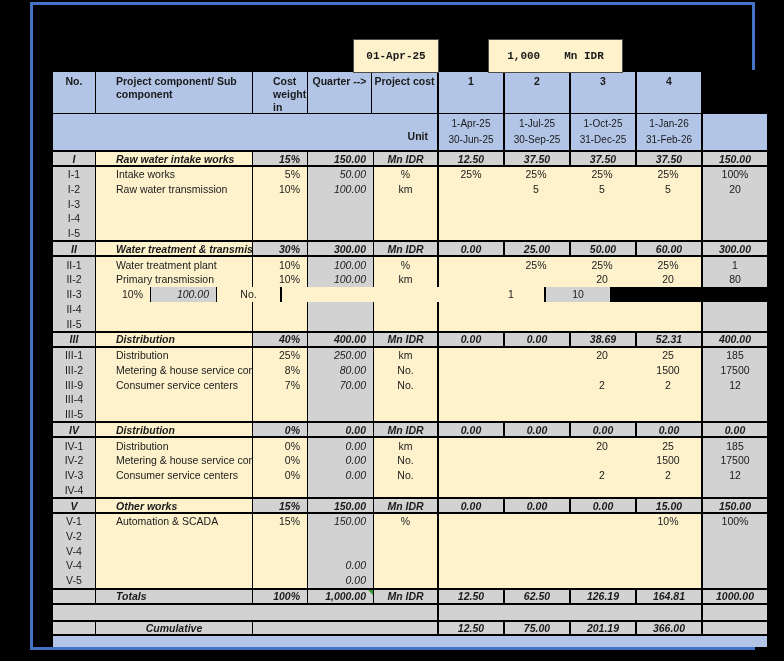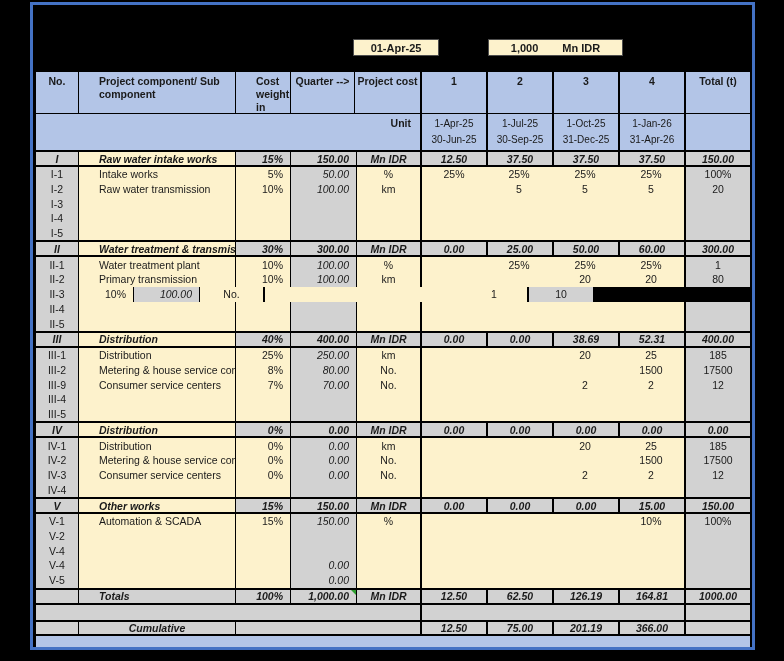--- a/index.html
+++ b/index.html
@@ -12,29 +12,29 @@
     overflow:hidden;
   }
   .frame {
     position:absolute; left:30px; top:2px;
     width:725px; border:3px solid #4472c4;
     background:#000;
   }
   
   .topbar { position:relative; height:65px; background:#000; }
   .box {
-    position:absolute; top:34px; height:17px;
+    position:absolute; top:34px; height:34px;
     background:#fdf2cc; border:1px solid #4d4d4d;
     display:flex; align-items:center; justify-content:center;
-    font-size:11px; font-weight:bold;
+    font-size:11px; font-weight:bold;font-family:Liberation Mono, monospace;
   }
   .date-box { left:320px; width:86px; }
   .amount-box { left:455px; width:135px; gap:24px; }
   
-  .tbl { width:718px; margin-left:1px; border-left:2px solid #000; border-right:2px solid #000; background:#000; }
+  .tbl { width:718px; margin-left:18px; border-left:2px solid #000; border-right:2px solid #000; background:#000; }
   .row { display:flex; width:714px; }
   .c {
     flex:0 0 auto; display:flex; align-items:center; overflow:hidden;
     white-space:nowrap; font-size:10.5px; height:100%;
   }
   .w1{width:42px}.w2{width:157px}.w3{width:55px}.w4{width:66px}.w5{width:64px}
   .w6{width:66px}.w7{width:66px}.w8{width:66px}.w9{width:66px}.w10{width:66px}
   .bl{border-left:1px solid #000}
   .BL{border-left:2px solid #000}
   .blue{background:#b3c5e7}
@@ -44,21 +44,21 @@
   .ar{justify-content:flex-end; padding-right:7px}
   .ac{justify-content:center}
   .i{font-style:italic}
   .bi{font-weight:bold; font-style:italic}
   .rel{position:relative}
   
   .r-h1{height:44px; border-top:2px solid #000; border-bottom:1px solid #000}
   .r-h1 .c{align-items:flex-start; padding-top:3px; white-space:normal; line-height:13px; font-weight:bold; font-size:10.5px}
   .r-h2{height:36px}
   .r-h2 .c{font-size:10px}
-  .unitcell{align-items:flex-end !important; justify-content:flex-end; padding:0 9px 21px 0; font-weight:bold; font-size:10.5px !important}
+  .unitcell{align-items:flex-end !important; justify-content:flex-end; padding:0 9px 8px 0; font-weight:bold; font-size:10.5px !important}
   .dates{flex-direction:column; justify-content:center; line-height:16px}
   .r-sechead{height:17px; border-top:2px solid #000; border-bottom:2px solid #000}
   .r-body{height:14.7px}
   .r-tot{height:17px; border-top:2px solid #000; border-bottom:2px solid #000}
   .r-blank{height:15px}
   .r-cum{height:16px; border-top:2px solid #000; border-bottom:2px solid #000}
   .r-bluebar{height:11px}
   .tri{
     position:absolute; top:0; right:0; width:0; height:0;
     border-top:5px solid #2f9e30; border-left:5px solid transparent;
@@ -82,40 +82,39 @@
     <div class="row r-h1">
       <div class="c w1 blue ac">No.</div>
       <div class="c w2 blue al bl">Project component/ Sub component</div>
       <div class="c w3 blue al bl">Cost weight in project (%)</div>
       <div class="c w5 blue ac bl">Quarter --&gt;</div>
       <div class="c w4 blue ac bl">Project cost</div>
       <div class="c w6 blue ac BL">1</div>
       <div class="c w7 blue ac BL">2</div>
       <div class="c w8 blue ac BL">3</div>
       <div class="c w9 blue ac BL">4</div>
-      <div class="c w10 blue ac BL">Total (t)</div>
     </div>
 
     <div class="row r-h2">
       <div class="c blue unitcell" style="width:384px">Unit</div>
       <div class="c w6 blue ac BL dates">
         <span>1-Apr-25</span>
         <span>30-Jun-25</span>
       </div>
       <div class="c w7 blue ac BL dates">
         <span>1-Jul-25</span>
         <span>30-Sep-25</span>
       </div>
       <div class="c w8 blue ac BL dates">
         <span>1-Oct-25</span>
         <span>31-Dec-25</span>
       </div>
       <div class="c w9 blue ac BL dates">
         <span>1-Jan-26</span>
-        <span>31-Apr-26</span>
+        <span>31-Feb-26</span>
       </div>
       <div class="c w10 blue BL"></div>
     </div>
 
     <div id="sections">
         <div class="row r-sechead">
           <div class="c w1 gray ac bi">I</div>
           <div class="c w2 cream al bi bl">Raw water intake works</div>
           <div class="c w3 gray ar bi bl">15%</div>
           <div class="c w4 gray ar bi bl">150.00</div>

